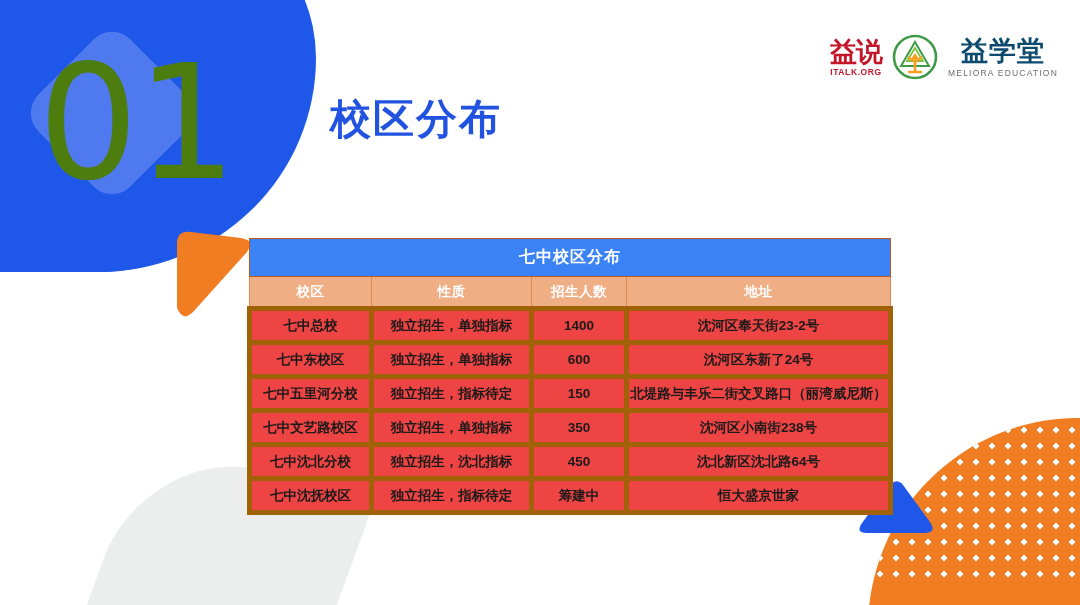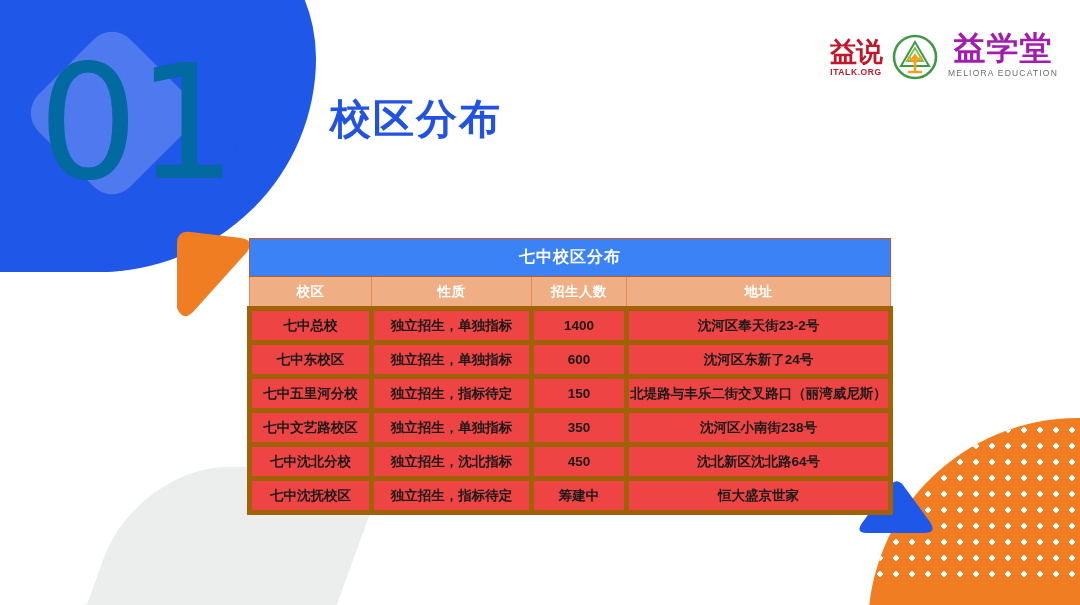--- a/index.html
+++ b/index.html
@@ -35,21 +35,21 @@
     width:130px;height:130px;
     background:#4e79ef;
     border-radius:26px;
     transform:rotate(45deg);
   }
 
   .num01{
     position:absolute;
     left:38px;top:38px;
     width:210px;height:170px;
-    color:#0369a1;
+    color:#4d7c0f;
     font-size:158px;
     font-weight:400;
     letter-spacing:-2px;
     line-height:170px;
     font-family:"DejaVu Sans","Liberation Sans",sans-serif;
   }
 
   .page-title{
     position:absolute;
     left:330px;top:92px;
@@ -174,26 +174,26 @@
     font-size:8.5px;
     font-weight:bold;
     letter-spacing:.6px;
     line-height:11px;
     margin-top:1px;
   }
   .logo-mark{width:48px;height:48px;flex:none;}
   .logo-mark svg{display:block;}
   .logo-meliora{display:flex;flex-direction:column;align-items:center;}
   .logo-meliora .cn{
-    color:#a21caf;
-    font-size:32px;
+    color:#0c4a6e;
+    font-size:27px;
     font-weight:bold;
     line-height:30px;
     letter-spacing:1px;
-    font-family:Liberation Mono, monospace;
+    font-family:Liberation Serif, serif;
   }
   .logo-meliora .en{
     color:#6d6d6d;
     font-size:8.5px;
     letter-spacing:1.2px;
     line-height:11px;
     margin-top:2px;
   }
 </style>
 </head>

